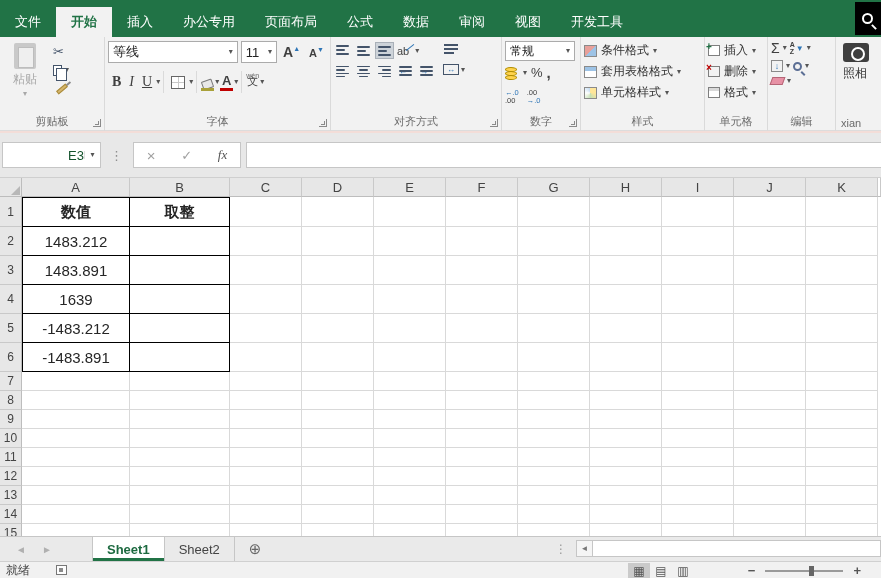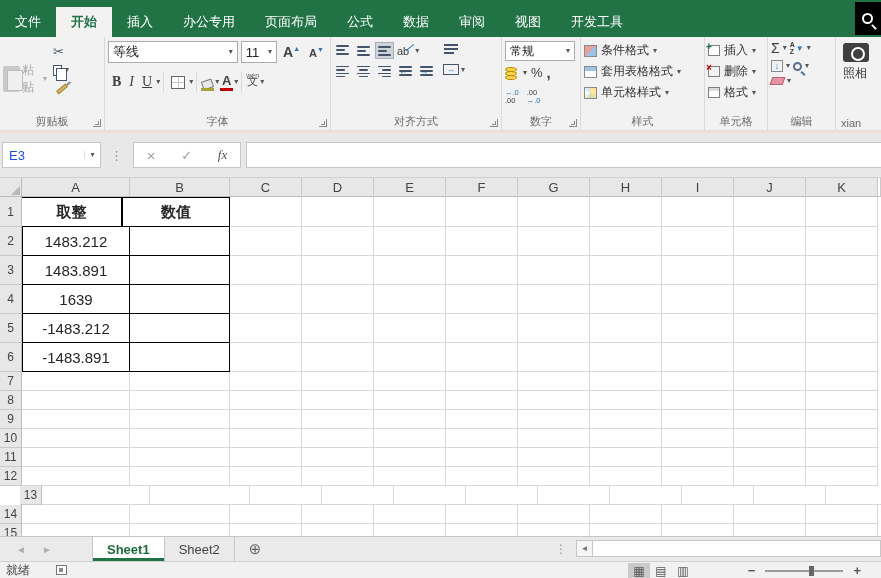--- a/index.html
+++ b/index.html
@@ -23,21 +23,21 @@
   #pinkline { position:absolute; left:0; top:131px; width:881px; height:2px; background:#f3ddd8; }
   .rgroup { position:relative; height:94px; border-right:1px solid #dadada; padding:4px 3px 17px 3px; flex:0 0 auto; }
   .rlabel { position:absolute; bottom:2px; left:0; right:0; text-align:center; font-size:11px; color:#6a6a6a; white-space:nowrap; overflow:hidden; }
   .launcher { position:absolute; right:3px; bottom:4px; width:8px; height:8px; border-right:1px solid #8a8a8a; border-bottom:1px solid #8a8a8a; }
   .launcher:before { content:""; position:absolute; right:1px; bottom:1px; width:3px; height:3px; border-right:1px solid #8a8a8a; border-bottom:1px solid #8a8a8a; }
   .dd { font-size:8px; color:#555; line-height:1; }
   .vdiv { width:1px; background:#dadada; height:22px; margin:0 3px; }
 
   
   .g-clip { width:105px; display:flex; gap:6px; }
-  .paste-big { width:44px; display:flex; flex-direction:row; align-items:center; gap:2px; padding-top:2px; }
+  .paste-big { width:44px; display:flex; flex-direction:column; align-items:center; gap:2px; padding-top:2px; }
   .clipboard-ic { width:22px; height:26px; background:#c9c9c9; border-radius:2px; position:relative; }
   .clipboard-ic:after { content:""; position:absolute; left:4px; top:4px; width:14px; height:19px; background:#efefef; border:1px solid #bdbdbd; }
   .paste-txt { color:#a8a8a8; font-size:12px; }
   .clip-col { display:flex; flex-direction:column; gap:5px; padding-top:3px; }
   .clip-row { display:flex; align-items:center; gap:3px; height:14px; }
   .cut-ic { color:#44546a; font-size:13px; line-height:1; }
   .copy-ic { width:9px; height:11px; border:1px solid #44546a; background:#fff; position:relative; }
   .copy-ic:after { content:""; position:absolute; left:2px; top:2px; width:9px; height:11px; border:1px solid #44546a; background:#fff; }
   .brush-ic { width:12px; height:4px; background:#d7b66b; border:1px solid #a98c3f; position:relative; transform:rotate(-40deg); margin-left:3px; }
   .brush-ic:after { content:""; position:absolute; left:11px; top:0; width:5px; height:2px; background:#8a8a8a; }
@@ -122,21 +122,21 @@
   
   .g-cam { flex:1 1 auto; border-right:none; overflow:hidden; }
   .cam-ic { width:26px; height:19px; background:#3f3f3f; border-radius:3px; position:relative; margin:2px 0 3px 4px; }
   .cam-ic:after { content:""; position:absolute; left:8px; top:4px; width:10px; height:10px; border:2px solid #fff; border-radius:50%; }
   .cam-txt { font-size:12px; color:#333; margin-left:4px; }
   .g-cam .rlabel { text-align:left; padding-left:5px; }
 
   
   #fbar { position:absolute; left:0; top:133px; width:881px; height:45px; background:#e8e8e8; display:flex; align-items:center; border-bottom:1px solid #cfcfcf; }
   #namebox { width:99px; height:26px; background:#fff; border:1px solid #c6c6c6; margin-left:2px; display:flex; align-items:center; }
-  #namebox .nb-txt { flex:1; padding-left:6px; font-size:13px; color:#1d4ed8; }
+  #namebox .nb-txt { flex:1; padding-left:6px; font-size:13px; color:#14532d;text-align:right; }
   #namebox .nb-dd { width:16px; border-left:1px solid #e0e0e0; text-align:center; }
   .grip { color:#8f8f8f; font-size:13px; margin:0 9px; letter-spacing:1px; }
   #fxbox { width:108px; height:26px; background:#fff; border:1px solid #c6c6c6; display:flex; align-items:center; justify-content:space-around; }
   .fx-x { color:#a0a0a0; font-size:15px; }
   .fx-ok { color:#a0a0a0; font-size:13px; }
   .fx-fx { color:#555; font-size:13px; font-style:italic; font-family:"Liberation Serif",serif; }
   #finput { flex:1; height:26px; background:#fff; border:1px solid #c6c6c6; margin:0 0 0 5px; border-right:none; font-size:13px; padding-left:5px; color:#222; }
 
   
   #grid { position:absolute; left:0; top:178px; width:881px; height:358px; background:#fff; overflow:hidden; }
@@ -470,22 +470,22 @@
         <div class="col-h" style="width: 72px;">G</div>
         <div class="col-h" style="width: 72px;">H</div>
         <div class="col-h" style="width: 72px;">I</div>
         <div class="col-h" style="width: 72px;">J</div>
         <div class="col-h" style="width: 72px;">K</div>
         <div class="col-h fill" style="width: 3px;"></div>
       </div>
     <div id="grid-rows">
         <div class="grow" style="height: 30px;">
           <div class="rh">1</div>
+          <div class="cell tcell t-top t-head t-left" style="width: 108px;">数值</div>
           <div class="cell tcell t-top t-head" style="width: 100px;">取整</div>
-          <div class="cell tcell t-top t-head t-left" style="width: 108px;">数值</div>
           <div class="cell" style="width: 72px;"></div>
           <div class="cell" style="width: 72px;"></div>
           <div class="cell" style="width: 72px;"></div>
           <div class="cell" style="width: 72px;"></div>
           <div class="cell" style="width: 72px;"></div>
           <div class="cell" style="width: 72px;"></div>
           <div class="cell" style="width: 72px;"></div>
           <div class="cell" style="width: 72px;"></div>
           <div class="cell" style="width: 72px;"></div>
           <div class="fill"></div>
@@ -648,21 +648,21 @@
           <div class="cell" style="width: 72px;"></div>
           <div class="cell" style="width: 72px;"></div>
           <div class="cell" style="width: 72px;"></div>
           <div class="cell" style="width: 72px;"></div>
           <div class="cell" style="width: 72px;"></div>
           <div class="cell" style="width: 72px;"></div>
           <div class="cell" style="width: 72px;"></div>
           <div class="cell" style="width: 72px;"></div>
           <div class="fill"></div>
         </div>
-        <div class="grow" style="height: 19px; padding-left: 20px;">
+        <div class="grow" style="height: 19px;">
           <div class="rh">13</div>
           <div class="cell" style="width: 108px;"></div>
           <div class="cell" style="width: 100px;"></div>
           <div class="cell" style="width: 72px;"></div>
           <div class="cell" style="width: 72px;"></div>
           <div class="cell" style="width: 72px;"></div>
           <div class="cell" style="width: 72px;"></div>
           <div class="cell" style="width: 72px;"></div>
           <div class="cell" style="width: 72px;"></div>
           <div class="cell" style="width: 72px;"></div>

